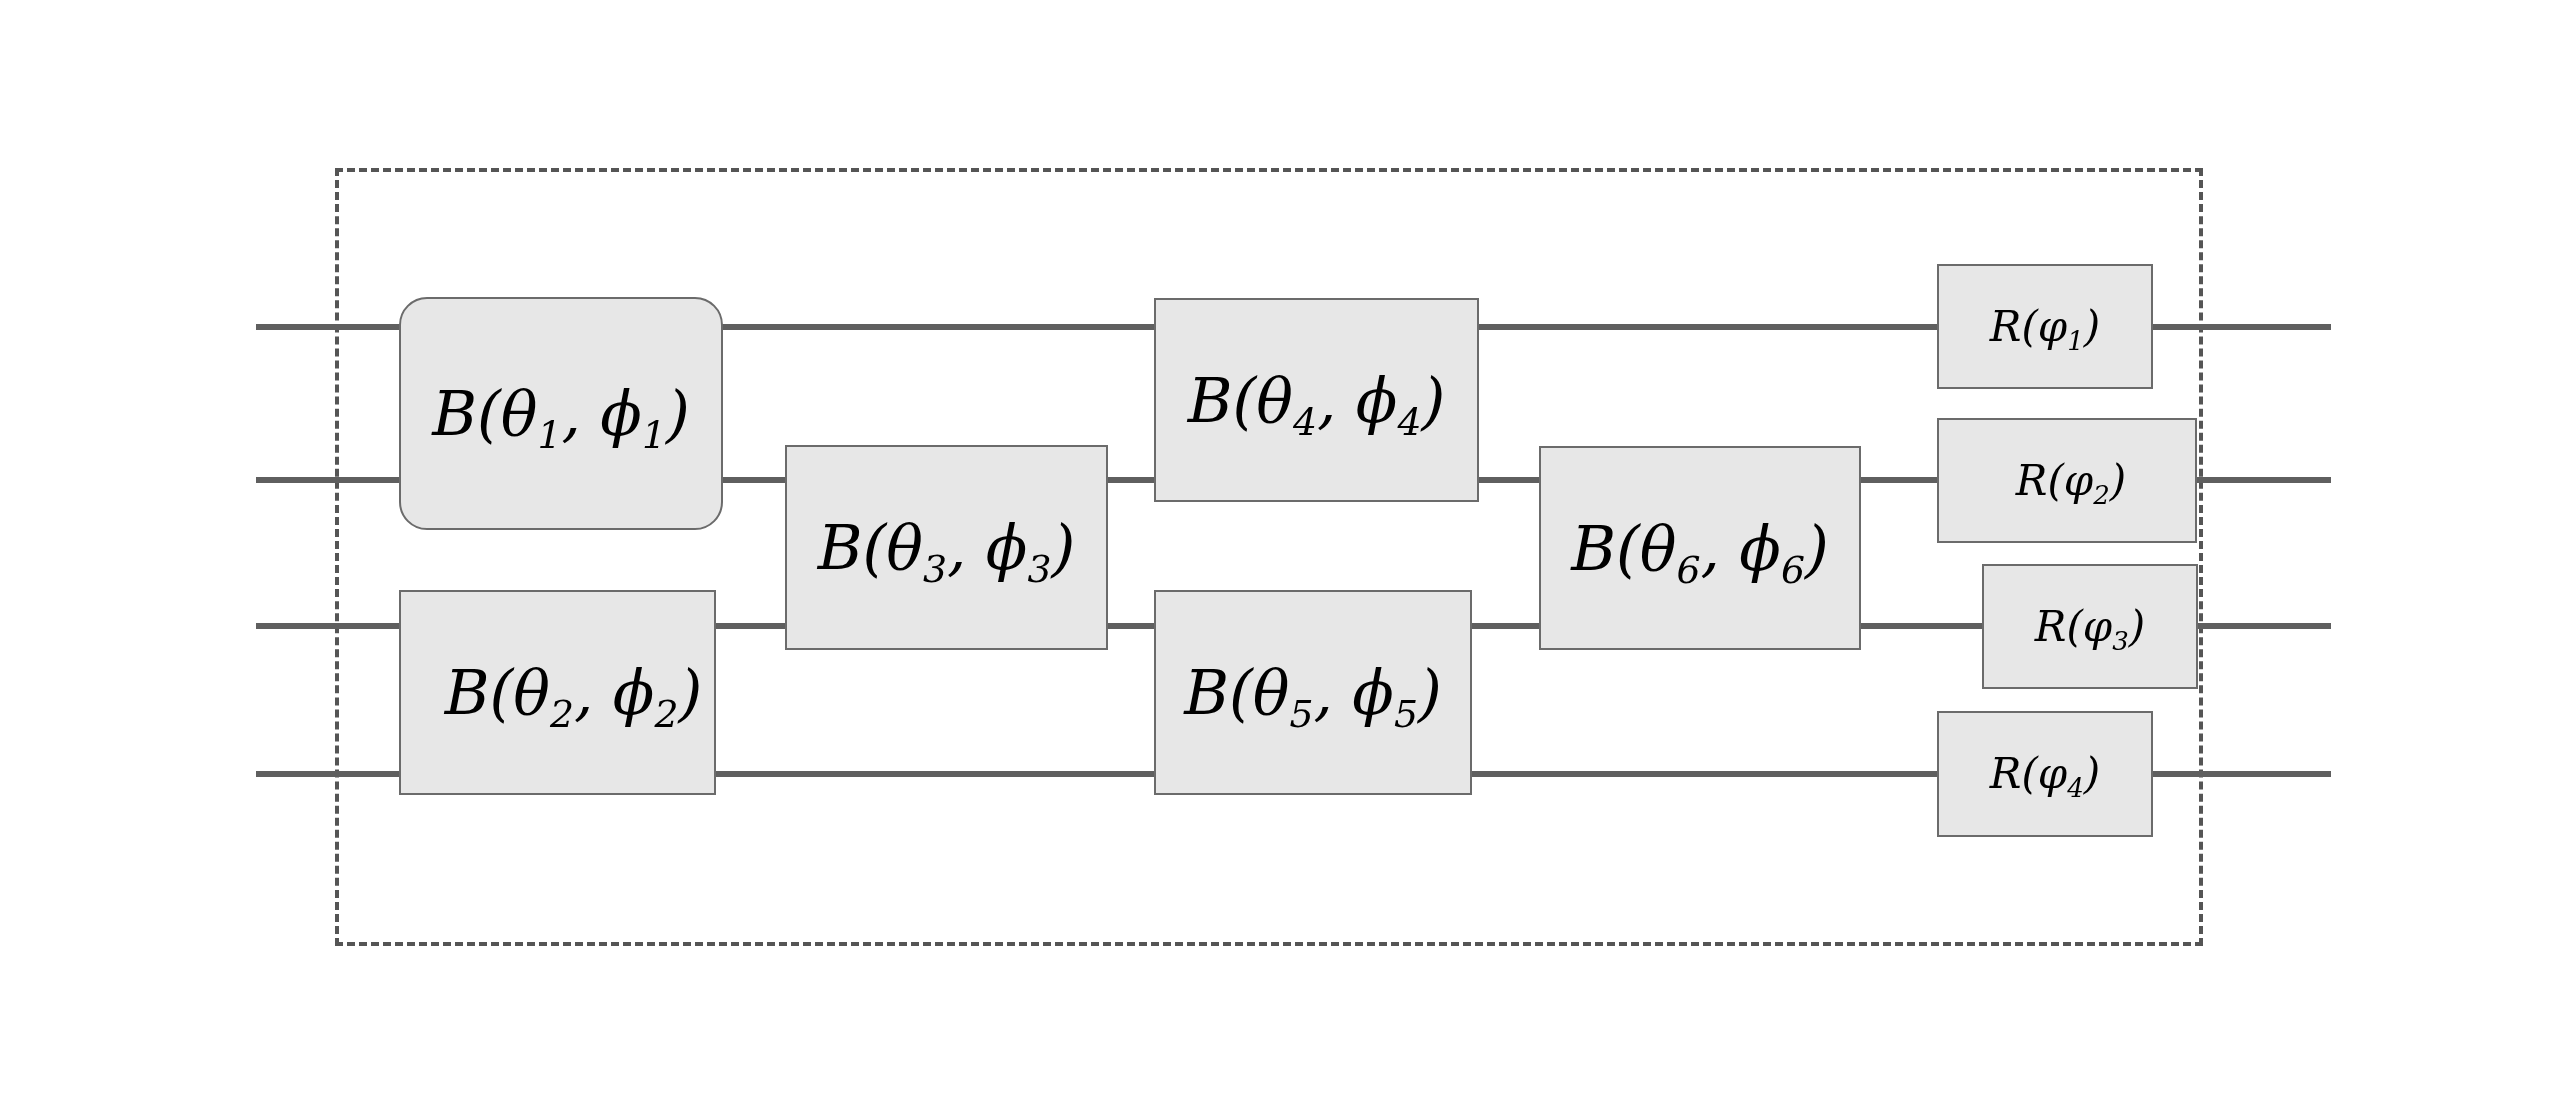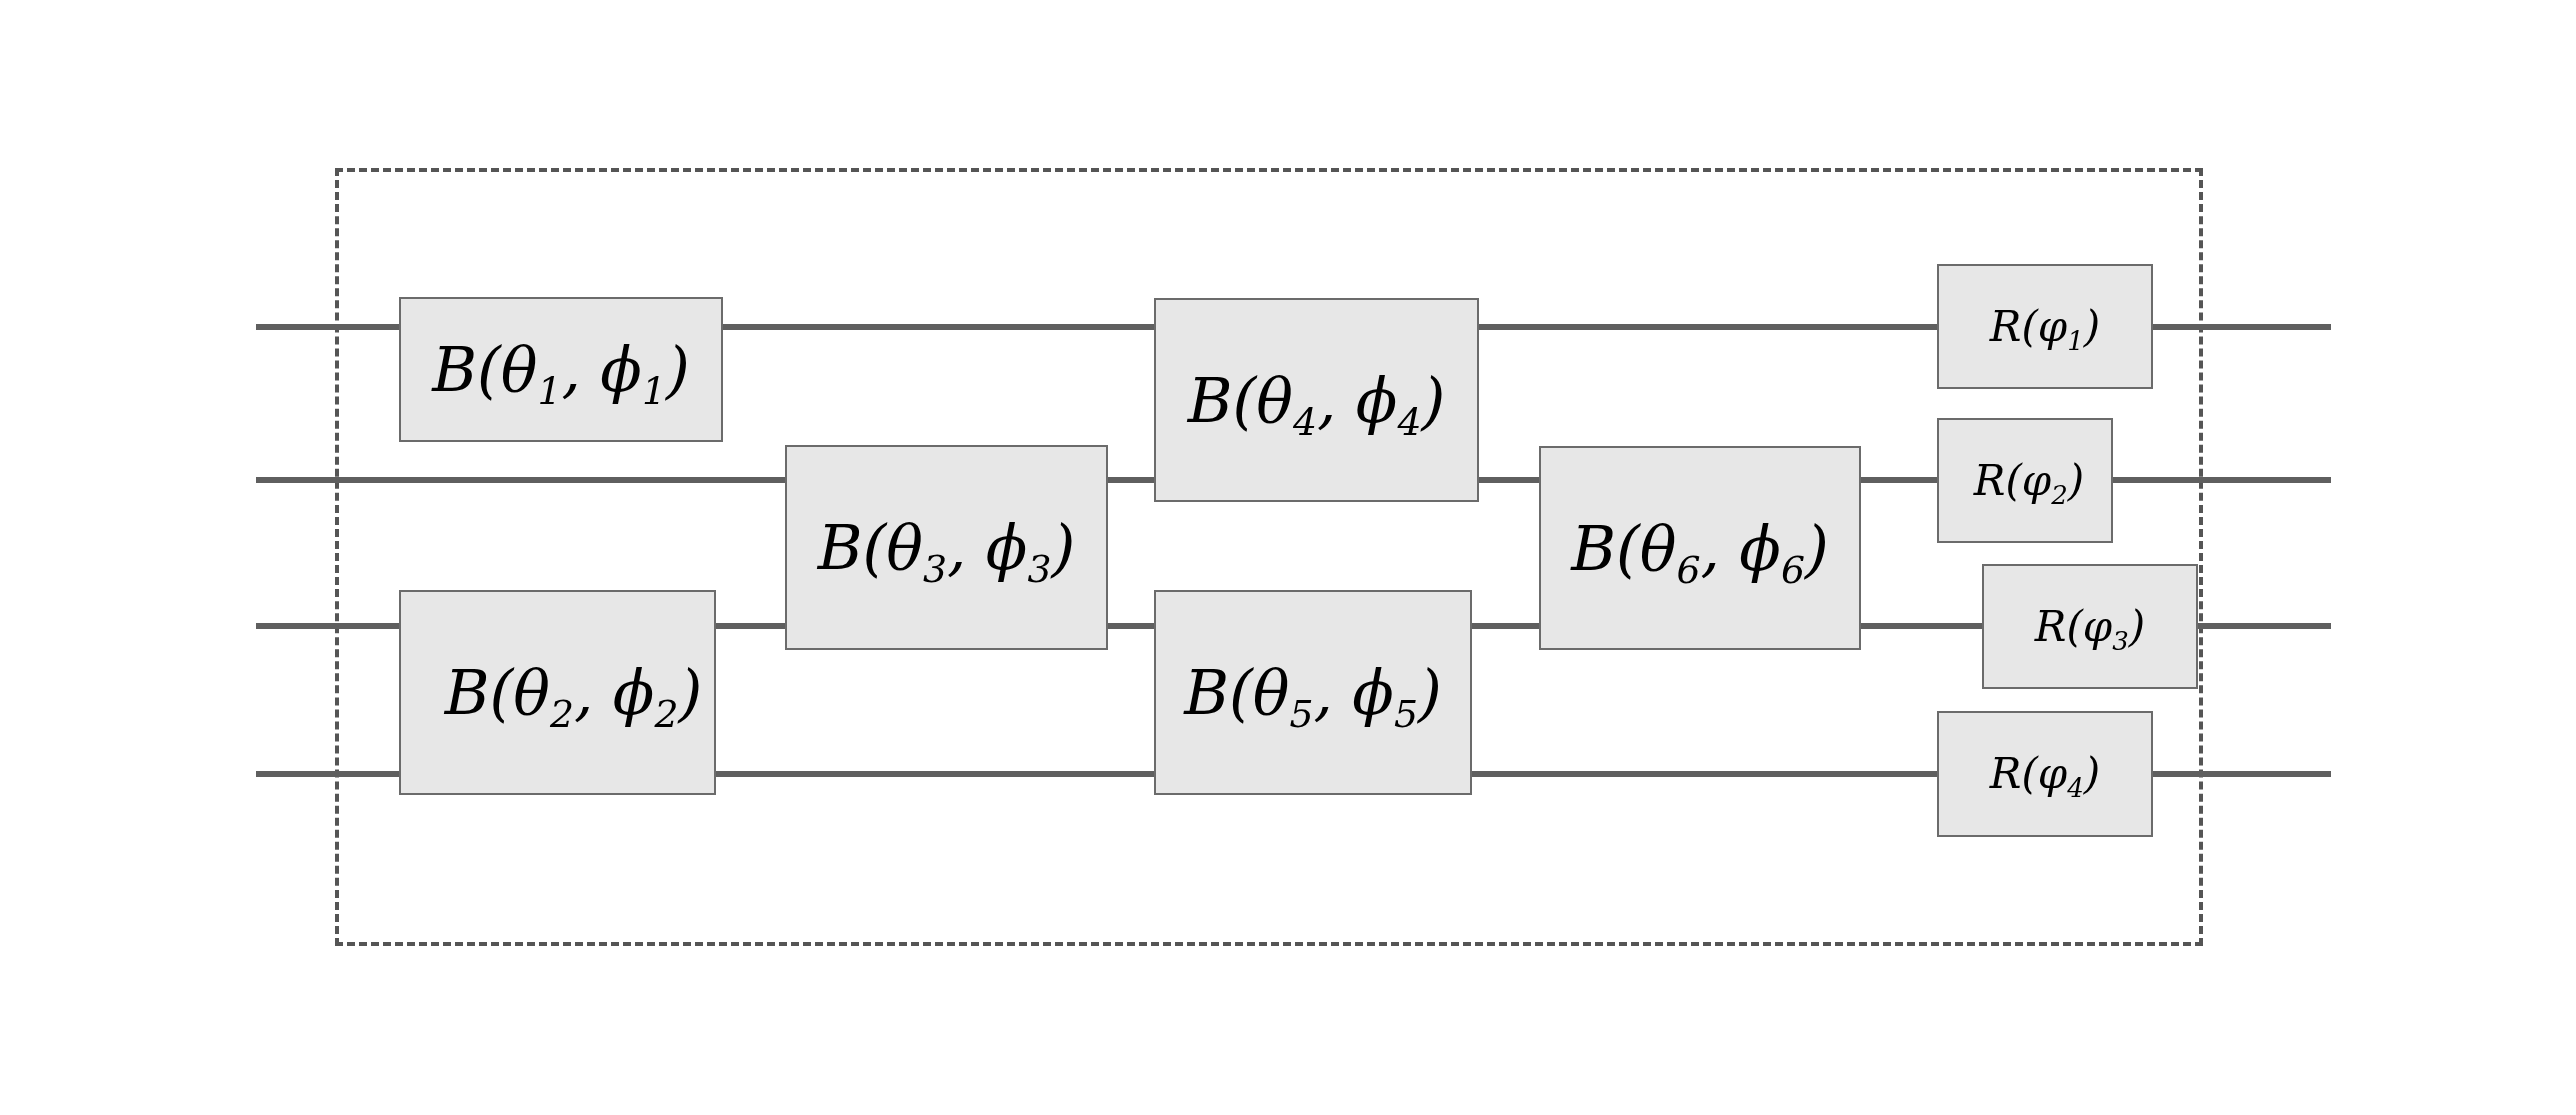--- a/index.html
+++ b/index.html
@@ -54,29 +54,29 @@
     line-height: 1;
   }
   .gate.b .lbl { font-size: 61px; }
   .gate.r .lbl { font-size: 42px; }
   .gate .lbl sub {
     font-size: 0.62em;
     line-height: 0;
     vertical-align: -0.35em;
   }
   
-  .gate.b1 { left: 399px;  top: 297px; width: 324px; height: 145px; }
+  .gate.b1 { left: 399px;  top: 297px; width: 324px; height: 233px; border-radius: 28px; }
   .gate.b2 { left: 399px;  top: 590px; width: 317px; height: 205px; padding-left: 32px; }
   .gate.b3 { left: 785px;  top: 445px; width: 323px; height: 205px; align-items: center; }
   .gate.b4 { left: 1154px; top: 298px; width: 325px; height: 204px; }
   .gate.b5 { left: 1154px; top: 590px; width: 318px; height: 205px; }
   .gate.b6 { left: 1539px; top: 446px; width: 322px; height: 204px; }
   
   .gate.r1 { left: 1937px; top: 264px; width: 216px; height: 125px; }
-  .gate.r2 { left: 1937px; top: 418px; width: 176px; height: 125px; padding-left: 8px; }
+  .gate.r2 { left: 1937px; top: 418px; width: 260px; height: 125px; padding-left: 8px; }
   .gate.r3 { left: 1982px; top: 564px; width: 216px; height: 125px; }
   .gate.r4 { left: 1937px; top: 711px; width: 216px; height: 126px; }
 </style>
 </head>
 <body>
 
 <div class="stage">
 
   <div class="boundary"></div>
 

